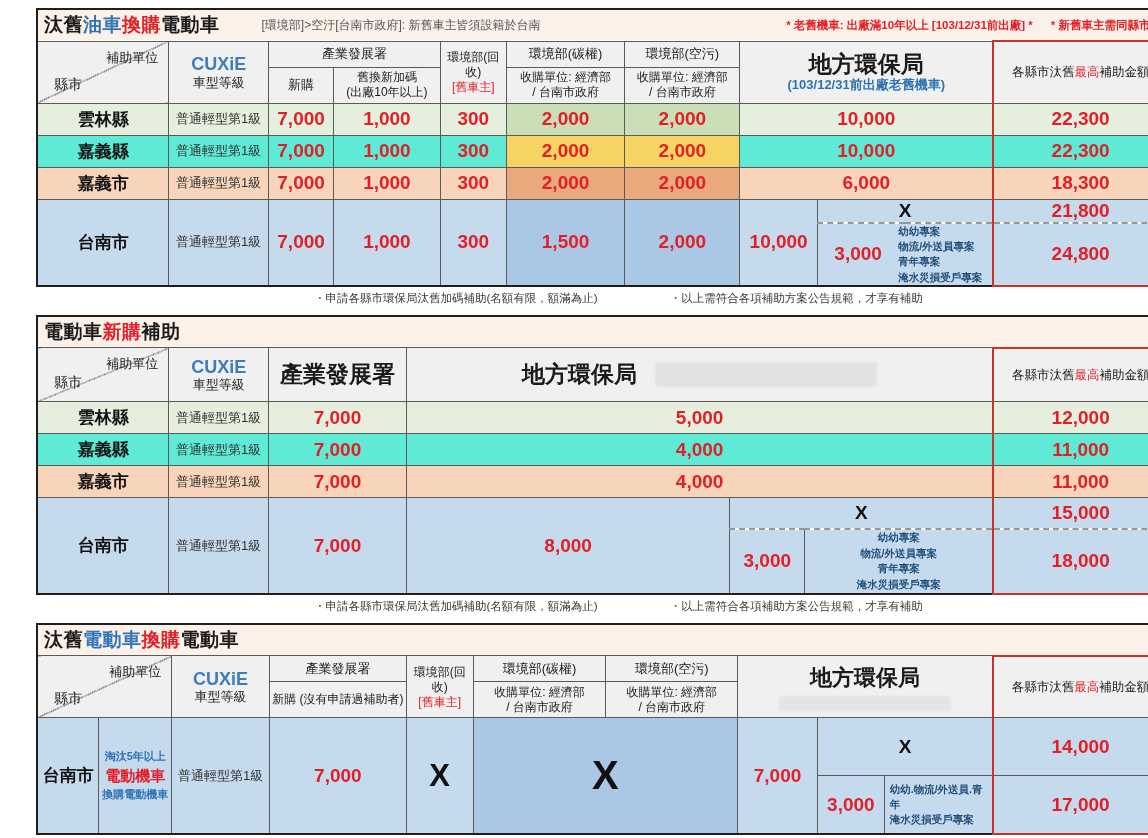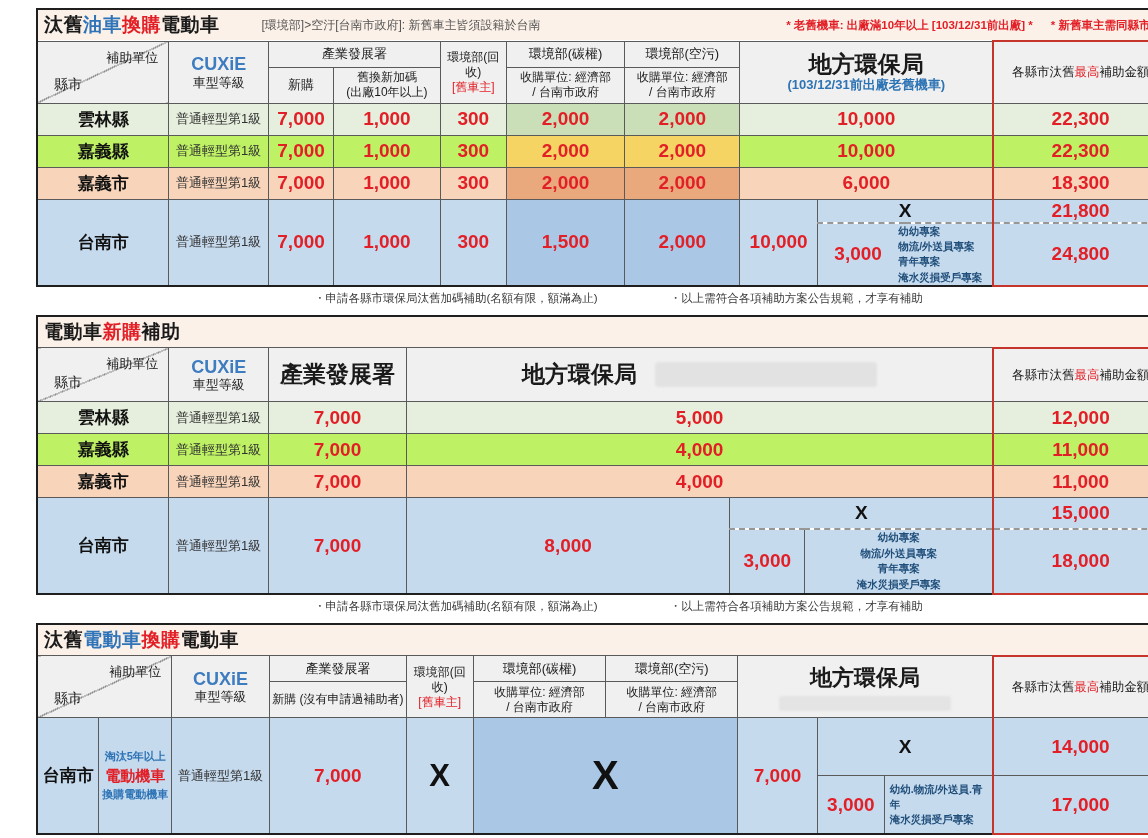--- a/index.html
+++ b/index.html
@@ -26,21 +26,21 @@
   .bigh2{font-size:22px;font-weight:bold;}
   .bluesub{font-size:13px;font-weight:bold;color:#2e74b5;line-height:1.2;}
   .maxh{font-size:12.5px;margin-top:32px;}
   .cty{font-size:17px;font-weight:bold;color:#111;}
   .mdl{font-size:13px;color:#333;}
   .v{color:#e21f26;font-size:19px;font-weight:bold;}
   .x{font-size:19px;font-weight:bold;color:#111;}
   .xmid{font-size:31px;font-weight:bold;color:#111;}
   .xbig{font-size:40px;font-weight:bold;color:#111;}
   .g{background:#e6efdd;} .gd{background:#cadfb7;}
-  .y{background:#bef264;} .yd{background:#f5d464;}
+  .y{background:#5eead4;} .yd{background:#f5d464;}
   .o{background:#f7d4ba;} .od{background:#eaa87d;}
   .b{background:#c6daee;} .bd{background:#abc7e6;}
   .hrow td{border-top:2px solid #2a2a2a;}
   .rc{border-left:2px solid #c5352c !important;border-right:2px solid #c5352c !important;}
   .rct{border-top:2px solid #c5352c !important;}
   .rcb{border-bottom:2px solid #c5352c !important;}
   .dashb{border-bottom:2px dashed #979797 !important;}
   .flex3000{display:flex;align-items:center;width:100%;}
   .flex3000 .amt{flex:0 0 46%;text-align:center;}
   .progs{flex:1;text-align:left;font-size:10.5px;font-weight:bold;color:#1f4e79;line-height:1.45;}

